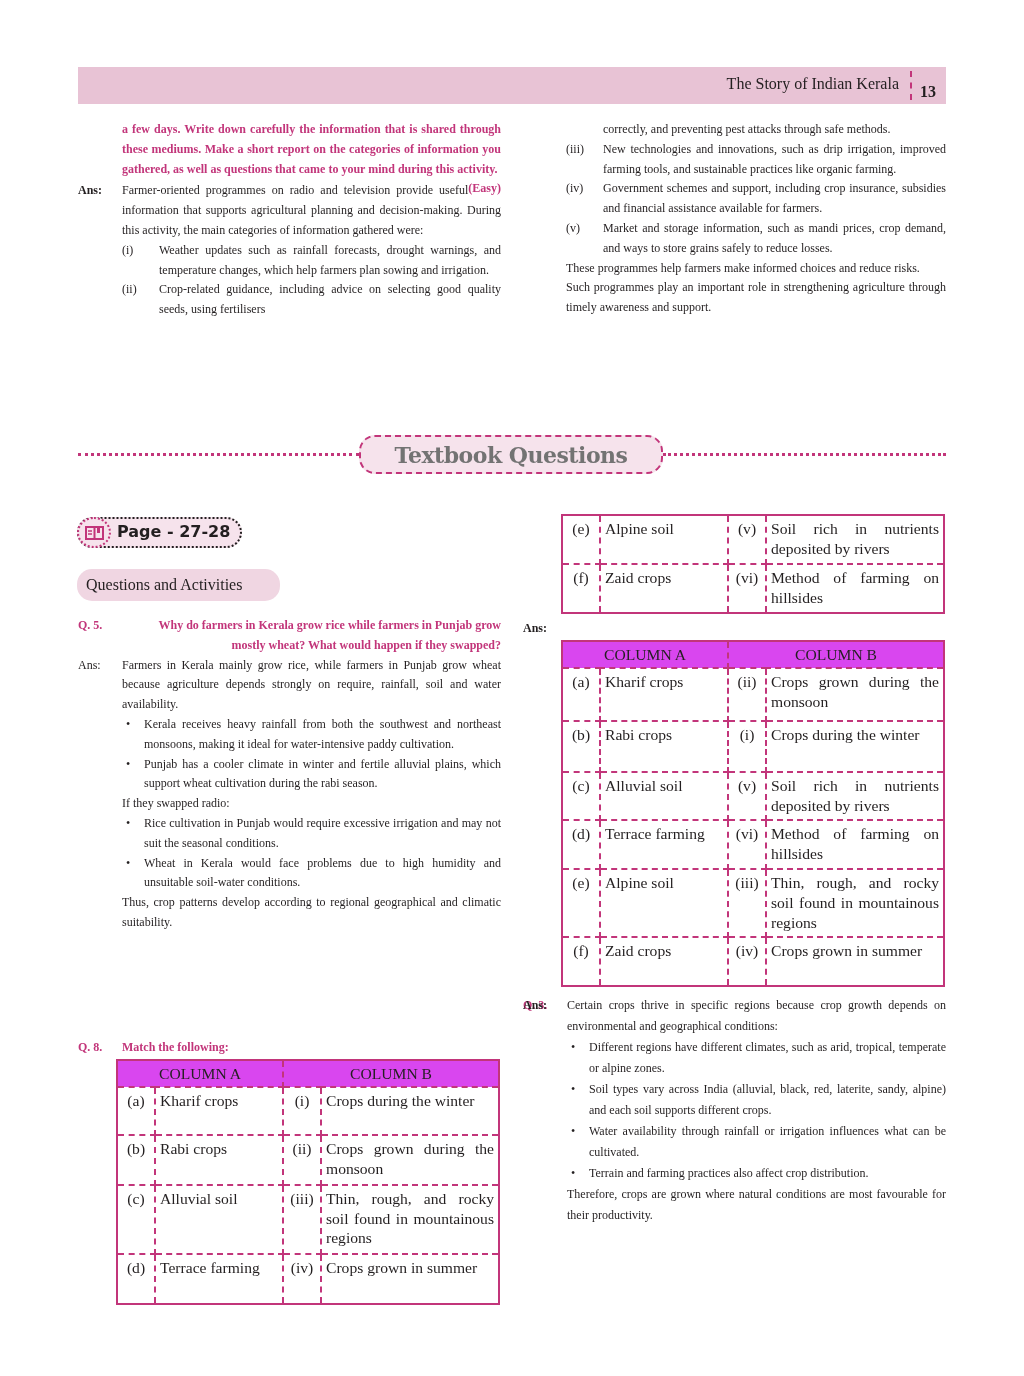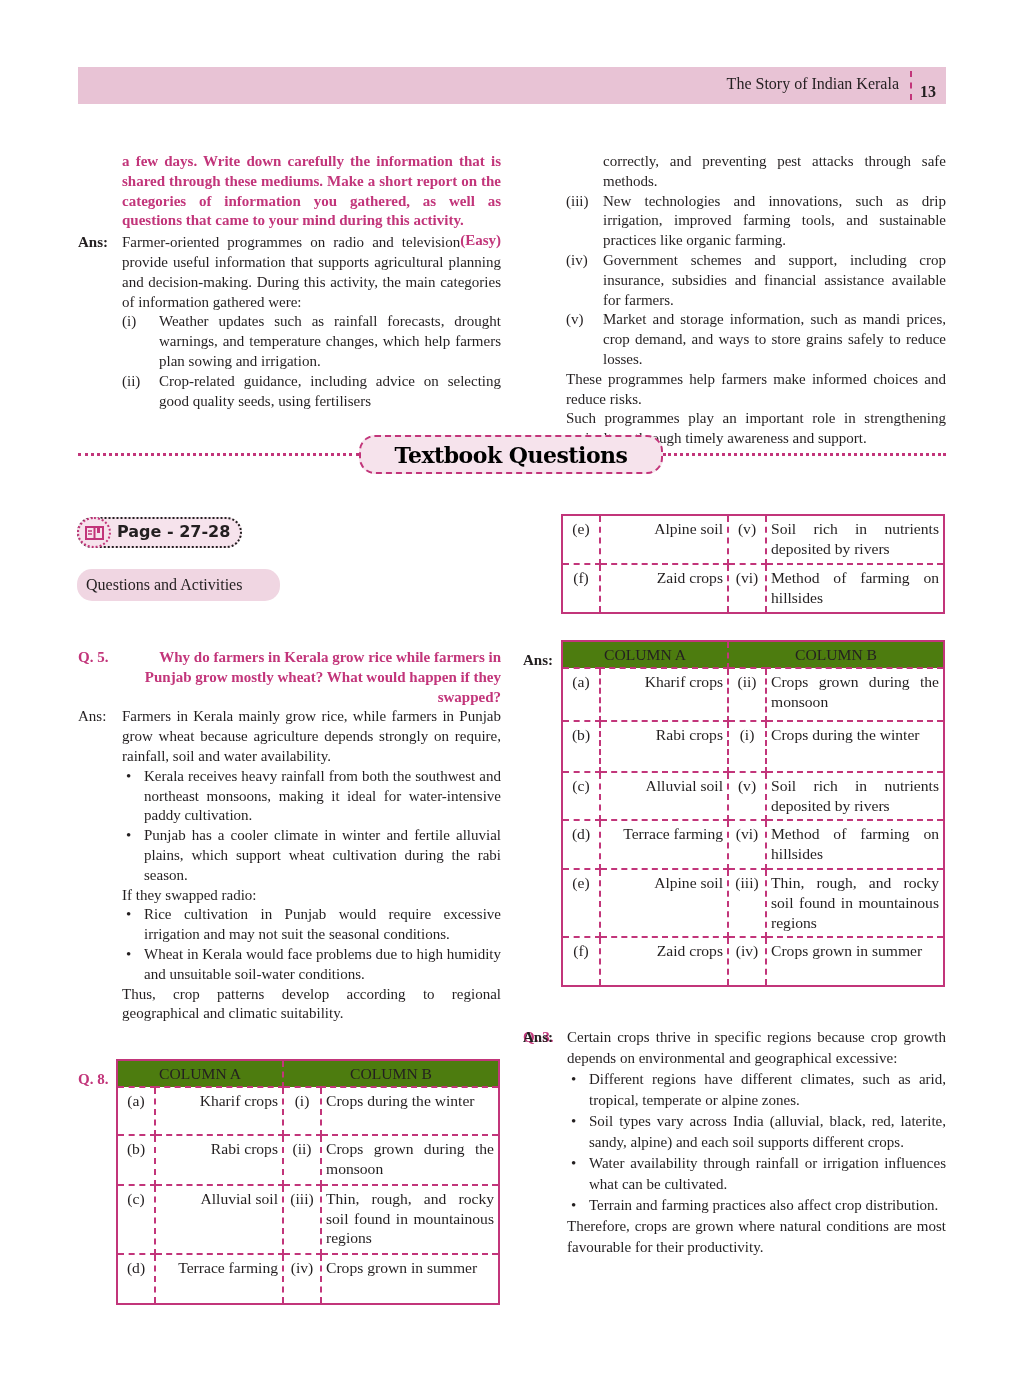--- a/index.html
+++ b/index.html
@@ -5,49 +5,49 @@
   * { box-sizing: border-box; margin: 0; padding: 0; }
   html, body { width: 1024px; height: 1376px; background: #ffffff; }
   body { position: relative; font-family: "DejaVu Serif", "Liberation Serif", serif; color: #231f20; overflow: hidden; }
 
   
   .header { position: absolute; left: 78px; top: 67px; width: 868px; height: 37px; background: #e8c3d5; }
   .header-title { position: absolute; right: 47px; top: 8px; font-family: "Liberation Serif", serif; font-size: 16px; color: #231f20; }
   .header-sep { position: absolute; right: 34px; top: 4px; height: 29px; border-left: 2px dashed #c2357a; }
   .header-page { position: absolute; right: 10px; top: 8px; font-family: "Liberation Serif", serif; font-weight: bold; font-size: 16px; margin-top: 8px; }
 
-  .col { position: absolute; font-family: "Liberation Serif", serif; font-size: 15px; line-height: 19.8px; text-align: justify; margin-top: 32px; }
+  .col { position: absolute; font-family: "Liberation Serif", serif; font-size: 12px; line-height: 19.8px; text-align: justify; }
   .q { color: #c2357a; font-weight: bold; }
   .row { position: relative; }
   .lbl { position: absolute; left: 0; top: 0; }
   .body { margin-left: 44px; }
   .sub { position: relative; padding-left: 37px; }
   .sub .num { position: absolute; left: 0; top: 0; }
   .bullet { position: relative; padding-left: 22px; }
   .bullet .dot { position: absolute; left: 4px; top: 0; }
 
   
   .banner-line { position: absolute; top: 453px; height: 0; border-top: 3px dotted #c2357a; }
   .banner { position: absolute; left: 359px; top: 435px; width: 304px; height: 39px; background: #f6e3ec; border: 2px dashed #c2357a; border-radius: 16px; text-align: center; }
-  .banner span { font-family: "DejaVu Serif", serif; font-weight: bold; font-size: 22px; line-height: 36px; color: #000000; letter-spacing: -0.5px; }
+  .banner span { font-family: "DejaVu Serif", serif; font-weight: bold; font-size: 22px; line-height: 36px; color: #737373; letter-spacing: -0.5px; }
 
   .page-badge { position: absolute; left: 77px; top: 517px; width: 165px; height: 31px; background: #f6e3ec; border: 2px dotted #231f20; border-radius: 16px; }
   .page-icon { position: absolute; left: -2px; top: -2px; width: 34px; height: 31px; border: 2px dotted #c2357a; border-radius: 50%; background: #f6e3ec; }
   .page-icon svg { position: absolute; left: 6px; top: 7px; }
   .page-label { position: absolute; left: 38px; top: 3px; font-family: "DejaVu Sans", sans-serif; font-weight: bold; font-size: 16px; color: #231f20; }
 
   .qa-pill { position: absolute; left: 77px; top: 569px; width: 203px; height: 32px; background: #f0d6e2; border-radius: 15px; font-family: "Liberation Serif", serif; font-size: 16px; line-height: 32px; padding-left: 9px; }
 
   
   table.match { position: absolute; border-collapse: collapse; font-family: "Liberation Serif", serif; font-size: 15.6px; line-height: 19.8px; border: 2px solid #c2357a; }
   table.match td, table.match th { border: 2px dashed #c2357a; vertical-align: top; padding: 3px 4px 4px 4px; }
-  table.match th { background: #4d7c0f; font-weight: normal; text-align: center; padding: 3px 4px 2px; }
+  table.match th { background: #d946ef; font-weight: normal; text-align: center; padding: 3px 4px 2px; }
   table.match td.k { width: 38px; text-align: center; padding-left: 2px; padding-right: 2px; }
   table.match td.v { text-align: justify; }
-  table.match td.a { width: 128px; text-align: right; }
+  table.match td.a { width: 128px; text-align: left; }
   table.match tr > *:first-child { border-left: 2px solid #c2357a; }
   table.match tr > *:last-child { border-right: 2px solid #c2357a; }
   table.match tr:first-child > * { border-top: 2px solid #c2357a; }
   table.match tr:last-child > * { border-bottom: 2px solid #c2357a; }
 </style>
 </head>
 <body>
 
 <div class="header">
   <span class="header-title">The Story of Indian Kerala</span>
@@ -238,21 +238,21 @@
 </tbody>
   </table>
 
 <div class="col" style="left:523px; top:995px; width:423px; line-height:21px;">
   <div class="row q">
     <span class="lbl">Q. 3.</span>
   </div>
   <div class="row">
     <span class="lbl" style="font-weight:bold;">Ans:</span>
     <div class="body">
-      <div>Certain crops thrive in specific regions because crop growth depends on environmental and geographical excessive:</div>
+      <div>Certain crops thrive in specific regions because crop growth depends on environmental and geographical conditions:</div>
       <div class="bullet"><span class="dot">•</span><span>Different regions have different climates, such as arid, tropical, temperate or alpine zones.</span></div>
       <div class="bullet"><span class="dot">•</span><span>Soil types vary across India (alluvial, black, red, laterite, sandy, alpine) and each soil supports different crops.</span></div>
       <div class="bullet"><span class="dot">•</span><span>Water availability through rainfall or irrigation influences what can be cultivated.</span></div>
       <div class="bullet"><span class="dot">•</span><span>Terrain and farming practices also affect crop distribution.</span></div>
       <div>Therefore, crops are grown where natural conditions are most favourable for their productivity.</div>
     </div>
   </div>
 </div>
 
 </body></html>

